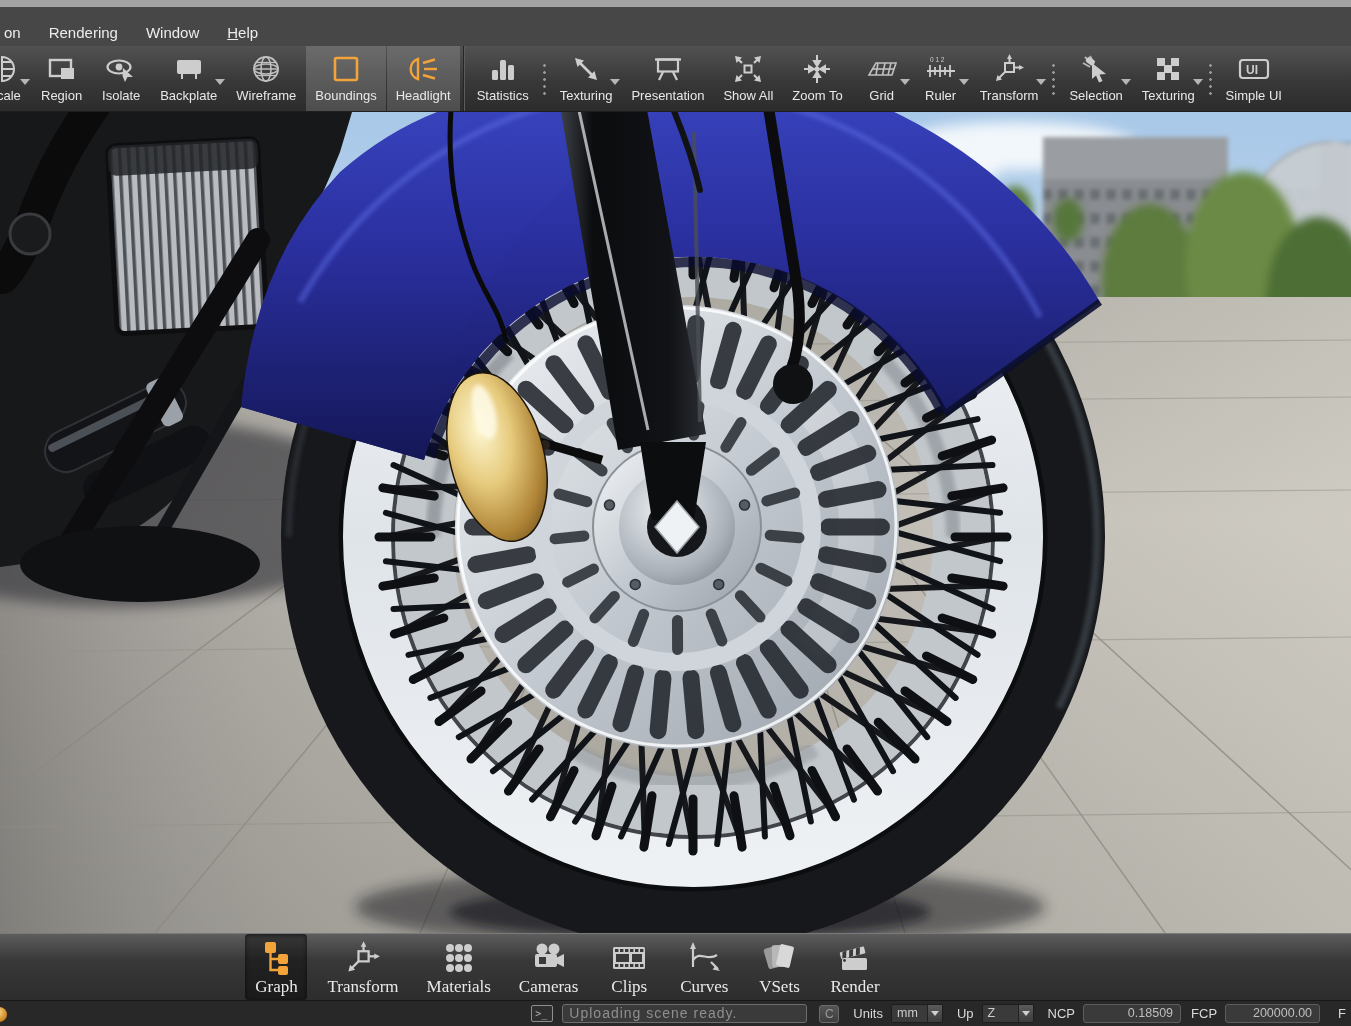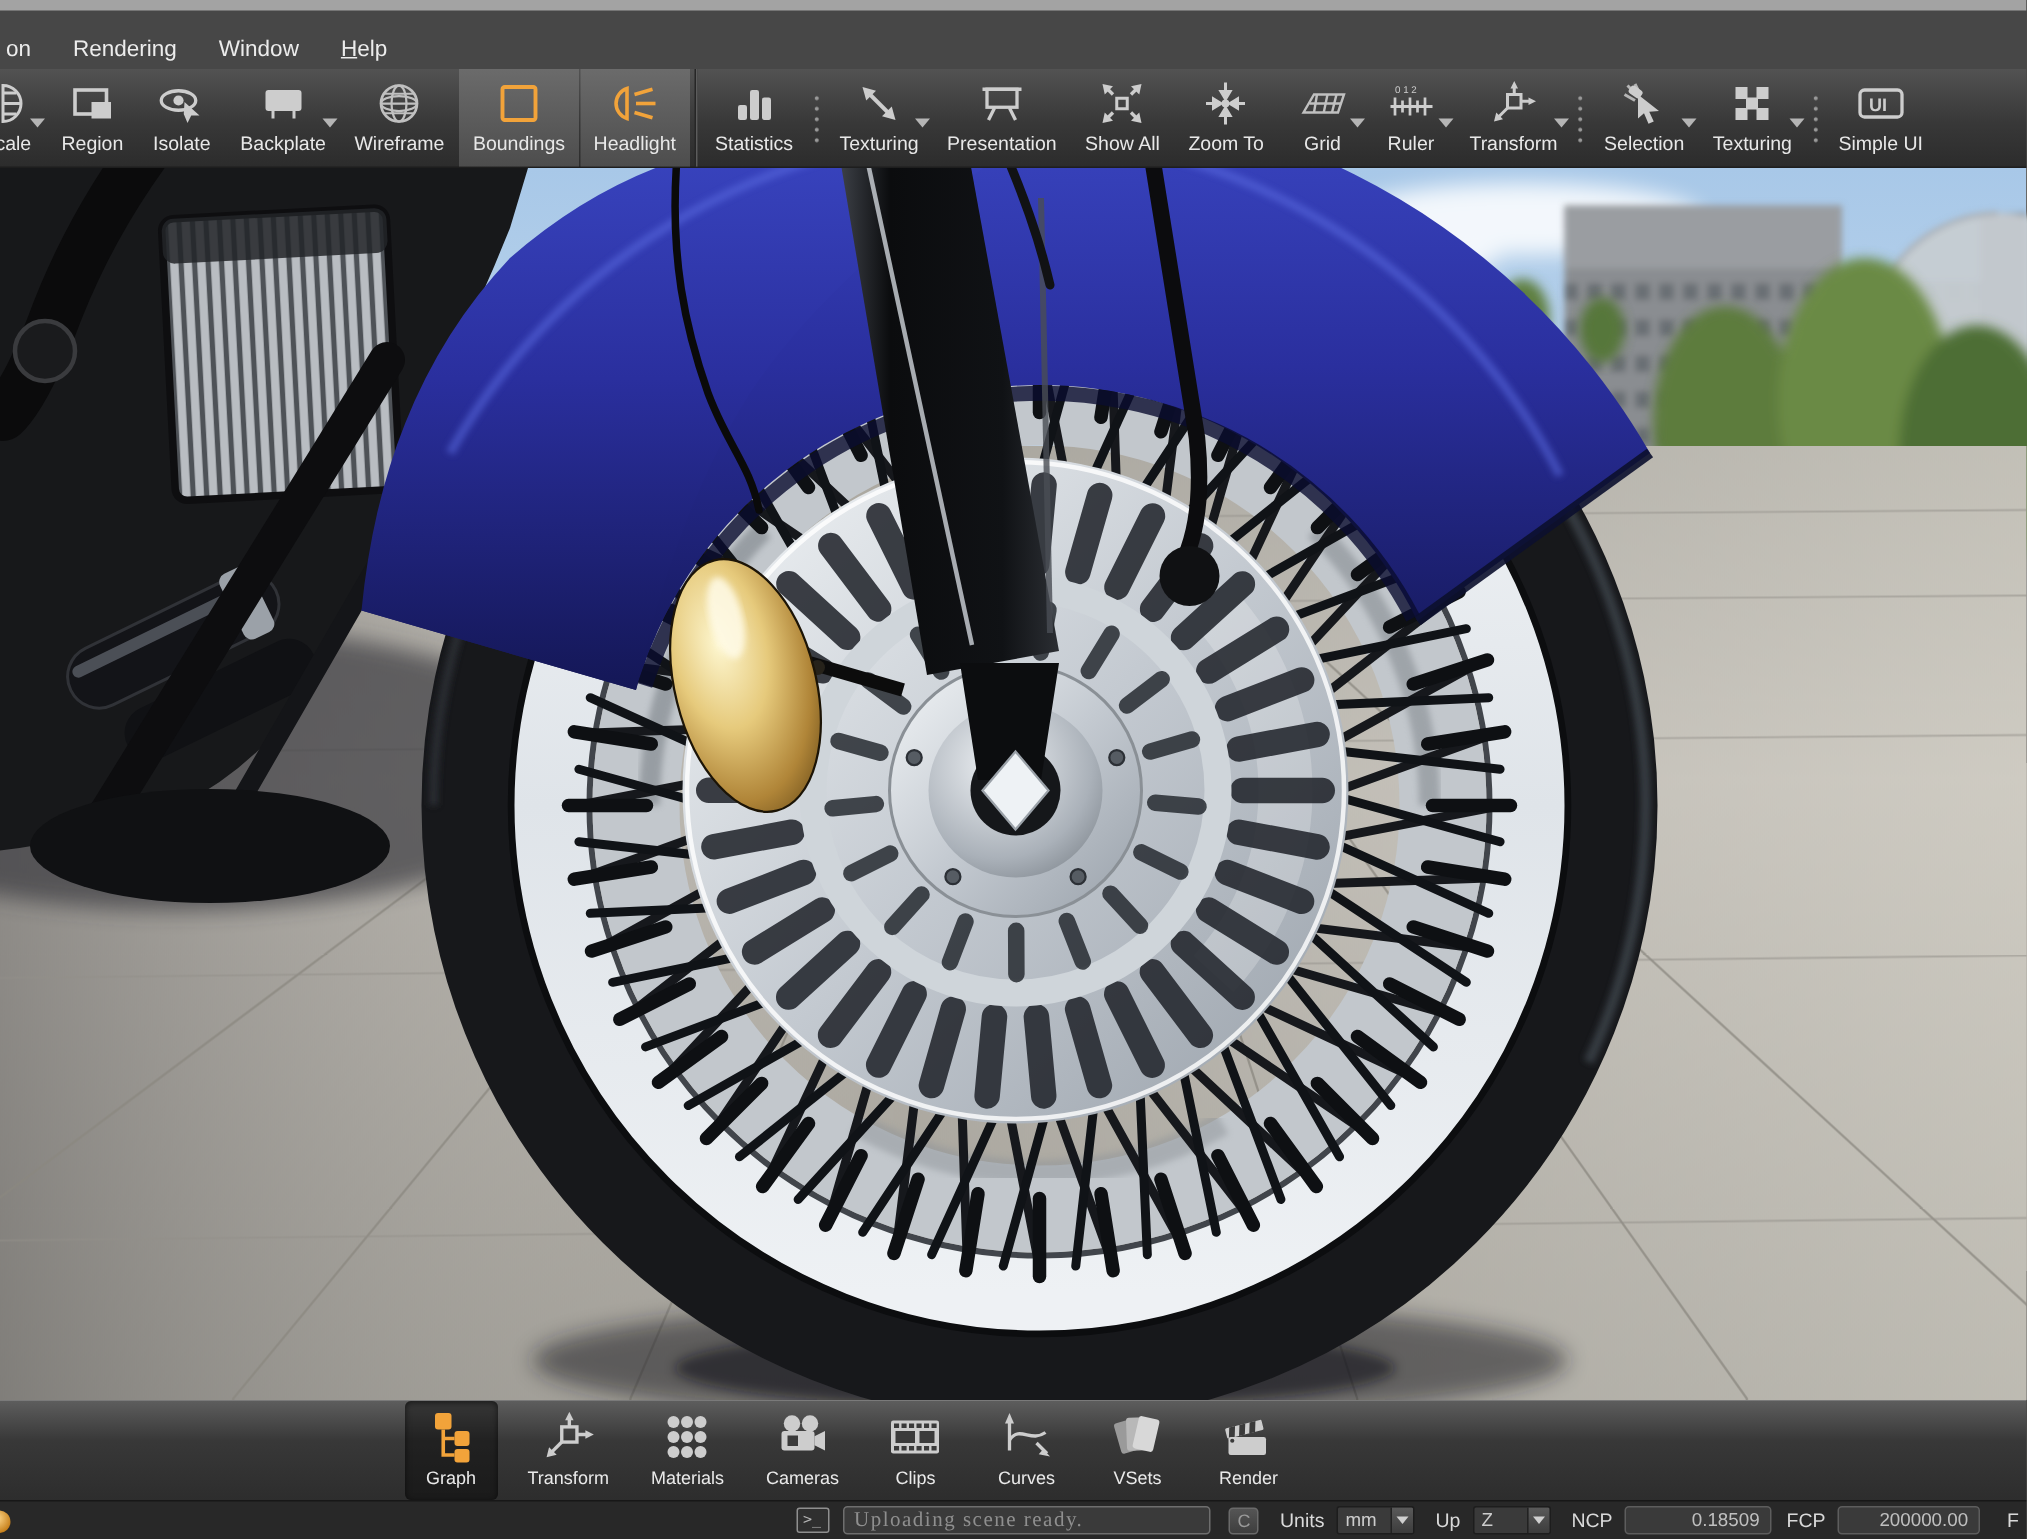--- a/index.html
+++ b/index.html
@@ -34,33 +34,33 @@
   .viewport svg { position:absolute; left:0; top:0; }
 
   
   .dock { height:67px; background:linear-gradient(#5d5d5d,#383838 40%,#2d2d2d);
     border-top:1px solid #7a7a7a; display:flex; justify-content:center; align-items:stretch;
     padding-right:218px; gap:12px; }
   .dbtn { display:flex; flex-direction:column; align-items:center; justify-content:flex-start;
     padding:4px 8px 3px; min-width:62px; border-radius:4px; }
   .dbtn.active { background:rgba(0,0,0,.40); box-shadow:inset 0 1px 4px rgba(0,0,0,.6); }
   .dicon { height:40px; display:flex; align-items:center; justify-content:center; }
-  .dlabel { font-size:12px; color:#eaeaea; white-space:nowrap; }
+  .dlabel { font-size:17px; color:#eaeaea; white-space:nowrap;font-family:Liberation Serif, serif; }
 
   
   .statusbar { height:26px; background:#282828; border-top:1px solid #171717;
     display:flex; align-items:center; position:relative; font-size:13px; padding-right:5px; }
   .status-left-glow { position:absolute; left:-8px; top:6px; width:15px; height:15px; border-radius:50%;
     background:radial-gradient(circle at 40% 35%, #ffd98c, #c98420 70%, #7a4c08); }
   .spacer { flex:1; }
   .term-icon { width:22px; height:17px; border:1px solid #8f8f8f; border-radius:2px;
     margin-right:9px; display:flex; align-items:center; justify-content:flex-start;
     color:#b5b5b5; font-size:10px; font-family:"DejaVu Sans Mono",monospace; padding-left:3px; background:#2f2f2f; }
   .msg-field { width:245px; height:19px; background:#3a3a3a; border:1px solid #6e6e6e; border-radius:3px;
-    color:#8f8f8f; font-family:Liberation Serif, serif; font-size:14px; letter-spacing:1px;
+    color:#8f8f8f; font-family:Liberation Sans, sans-serif; font-size:14px; letter-spacing:1px;
     padding:0 6px; line-height:17px; white-space:nowrap; overflow:hidden; margin-right:12px; }
   .c-btn { width:20px; height:18px; background:linear-gradient(#555,#3e3e3e); border:1px solid #6a6a6a;
     border-radius:3px; color:#9a9a9a; font-size:12px; text-align:center; line-height:16px; margin-right:14px; }
   .sb-label { color:#d9d9d9; margin-right:8px; }
   .dd { display:flex; width:52px; height:19px; background:#3a3a3a; border:1px solid #1d1d1d;
     border-radius:2px; margin-right:14px; overflow:hidden; }
   .dd .val { flex:1; color:#cccccc; font-size:12.5px; line-height:17px; padding:0 5px; }
   .dd .btn { width:15px; background:linear-gradient(#5a5a5a,#3c3c3c); border-left:1px solid #222;
     display:flex; align-items:center; justify-content:center; }
   .dd .tri { width:0; height:0; border-left:4px solid transparent; border-right:4px solid transparent;

